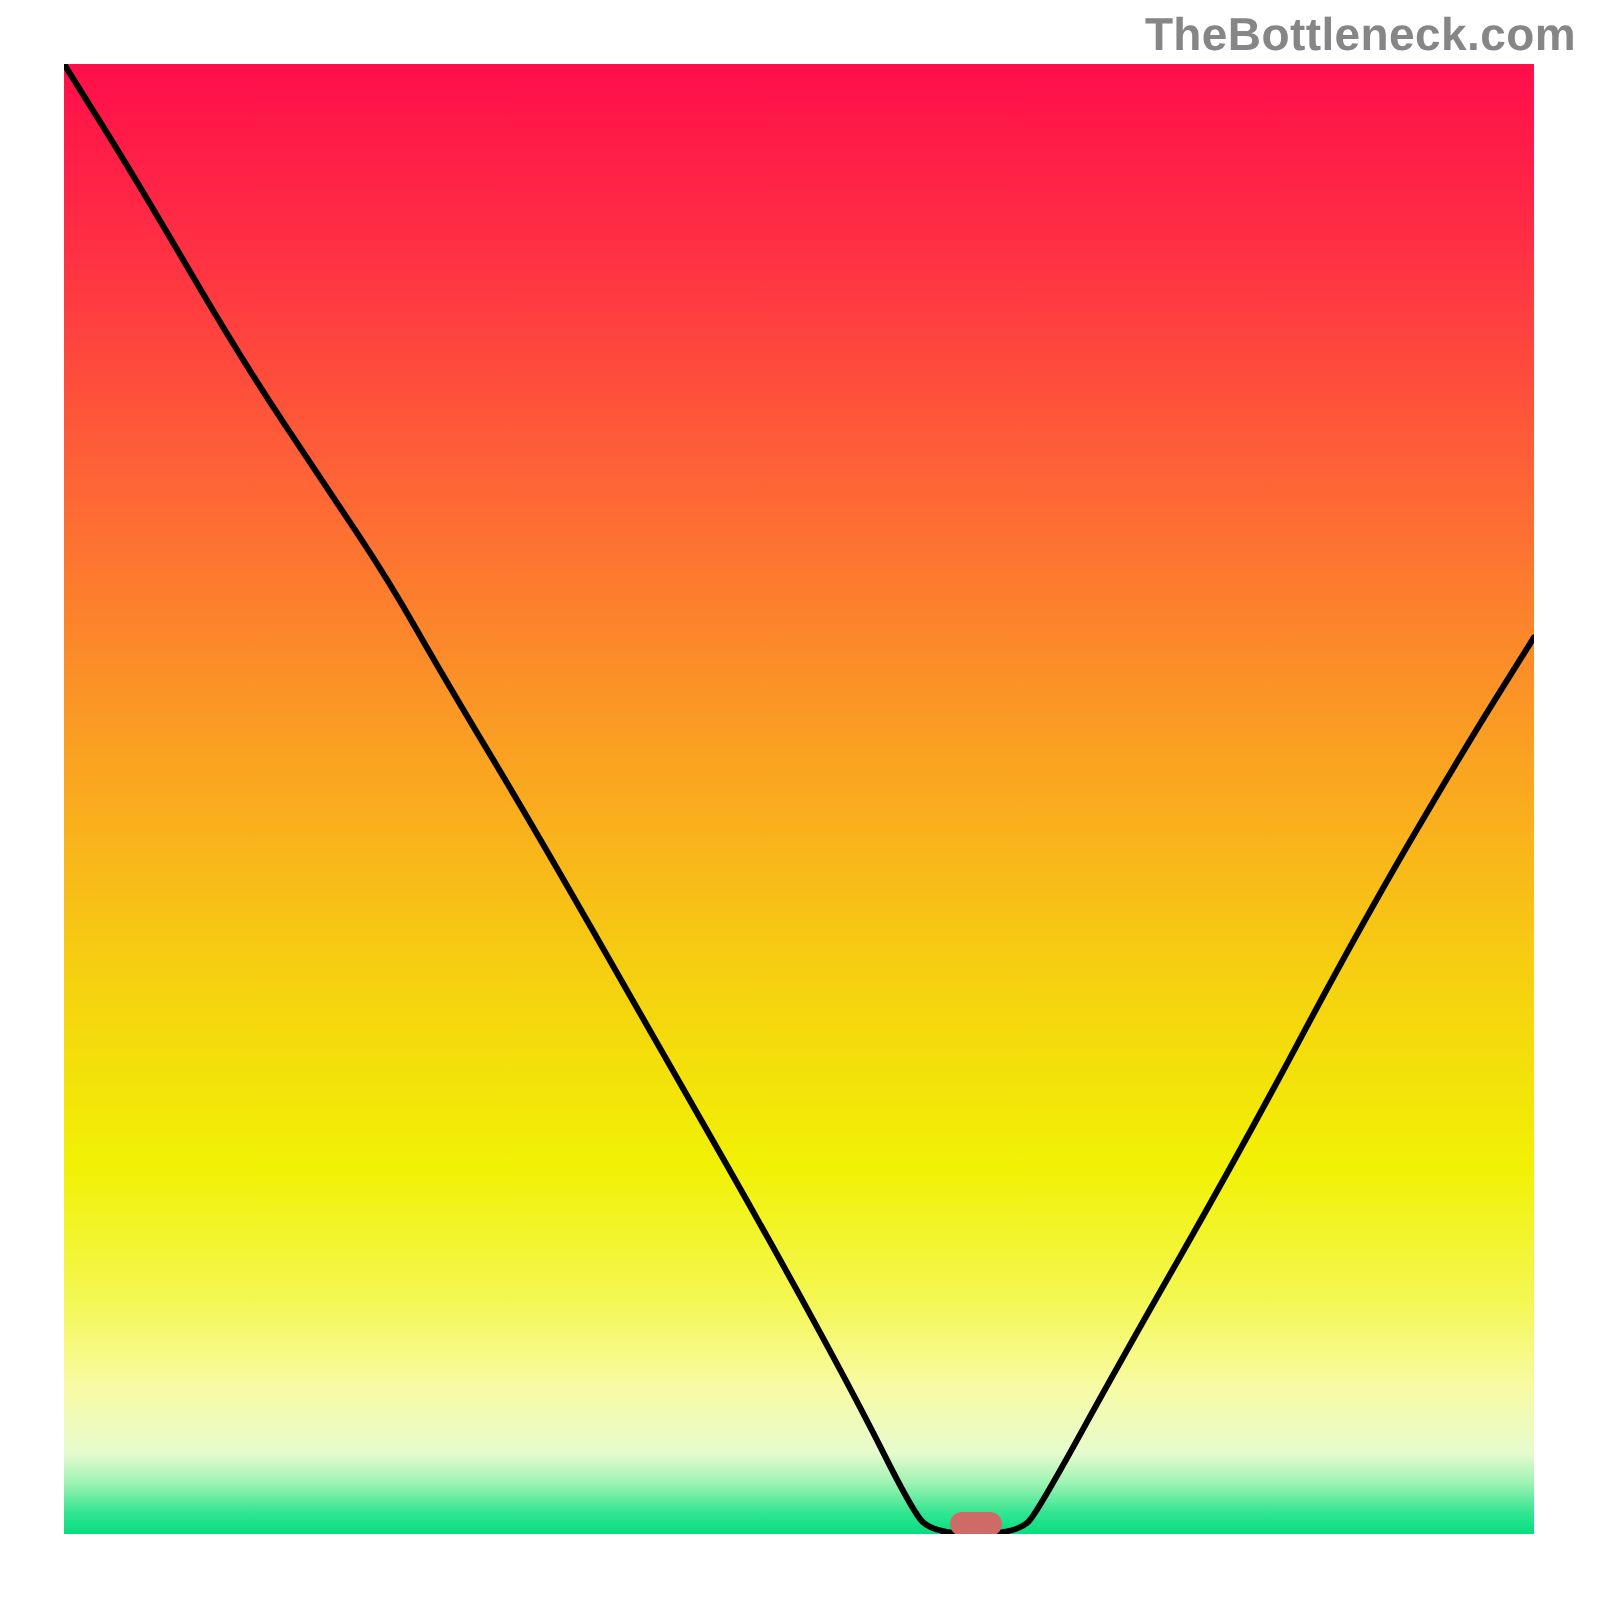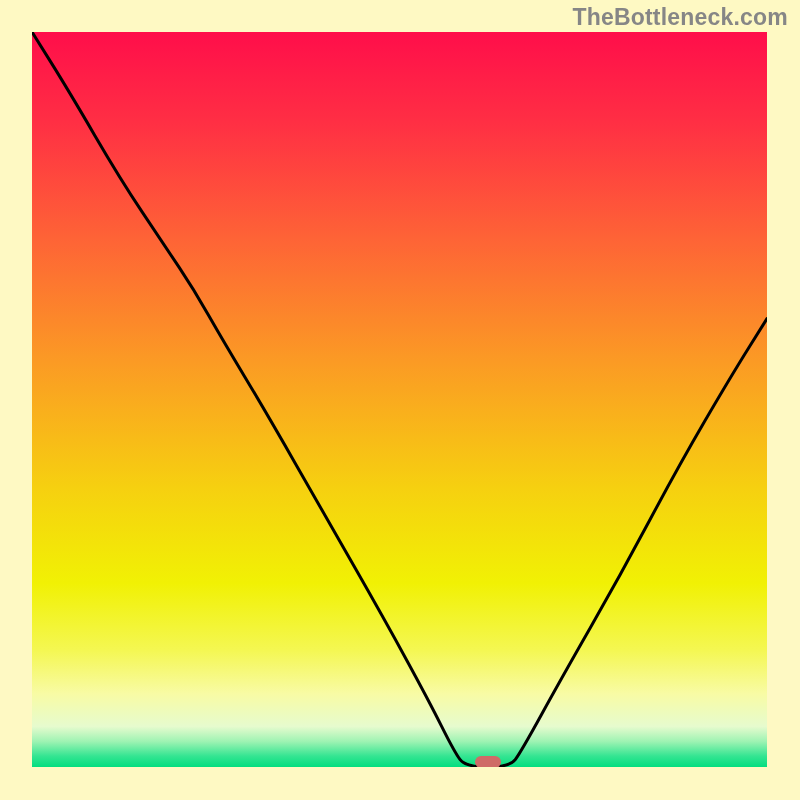--- a/index.html
+++ b/index.html
@@ -7,21 +7,21 @@
     padding: 0;
     width: 800px;
     height: 800px;
     background: #000;
     overflow: hidden;
   }
   .frame {
     position: relative;
     width: 800px;
     height: 800px;
-    background: #fef9c3;
+    background: #ffffff;
   }
   .plot-area {
     position: absolute;
     left: 32px;
     top: 32px;
     width: 735px;
     height: 735px;
     overflow: hidden;
   }
   .gradient {

